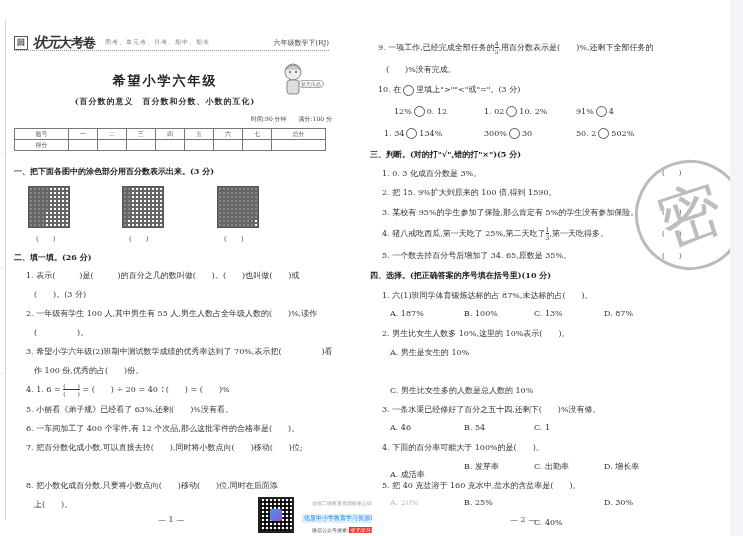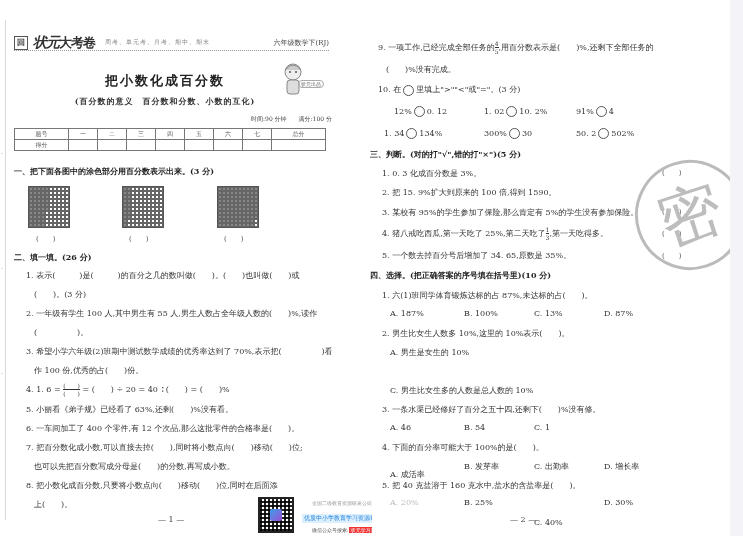--- a/index.html
+++ b/index.html
@@ -65,21 +65,21 @@
 
   <div class="hdr">
     <div class="logo-box">回</div>
     <div class="logo-text">
       <span>状元</span><small>大考卷</small>
     </div>
     <div class="hdr-tags">周考、单元考、月考、期中、期末</div>
     <div class="hdr-grade">六年级数学下(RJ)</div>
   </div>
 
-  <div class="title">把小数化成百分数</div>
+  <div class="title">希望小学六年级</div>
   <div class="subtitle">(百分数的意义　百分数和分数、小数的互化)</div>
   <svg class="mascot" viewBox="0 0 36 38">
     <circle cx="15" cy="12" r="8" fill="#eee" stroke="#888" stroke-width="1"></circle>
     <path d="M7 10 Q15 0 23 10" fill="#ccc" stroke="#888"></path>
     <rect x="9" y="20" width="12" height="14" rx="3" fill="#ddd" stroke="#888"></rect>
     <circle cx="12" cy="12" r="1" fill="#555"></circle>
       <circle cx="18" cy="12" r="1" fill="#555"></circle>
   </svg>
   <div class="mascot-tag">状元出品</div>
   <div class="timeinfo">时间:90 分钟　　满分:100 分</div>
@@ -434,21 +434,20 @@
     <span class="frac">
         <span>(　　)</span>
         <span class="bar"></span>
         <span>(　　)</span>
       </span>
     <span>= (　　) ÷ 20 = 40 ∶ (　　) = (　　)%</span>
   </div>
   <div class="q" style="left:26px;top:404px">5. 小丽看《弟子规》已经看了 63%,还剩(　　)%没有看。</div>
   <div class="q" style="left:26px;top:423px">6. 一车间加工了 400 个零件,有 12 个次品,那么这批零件的合格率是(　　)。</div>
   <div class="q" style="left:26px;top:442px">7. 把百分数化成小数,可以直接去掉(　　),同时将小数点向(　　)移动(　　)位;</div>
-  <div class="q" style="left:34px;top:461px">也可以先把百分数写成分母是(　　)的分数,再写成小数。</div>
   <div class="q" style="left:26px;top:480px">8. 把小数化成百分数,只要将小数点向(　　)移动(　　)位,同时在后面添</div>
   <div class="q" style="left:34px;top:499px">上(　　)。</div>
 
   <div class="footer-num" style="left:158px;top:515px">— 1 —</div>
 </div>
 
 <div class="qr"></div>
 <div class="qr-center"></div>
 <div class="promo1">全国二级教育资源研发公司</div>
 <div class="promo2">优质中小学教育学习资源每日免费分享</div>

